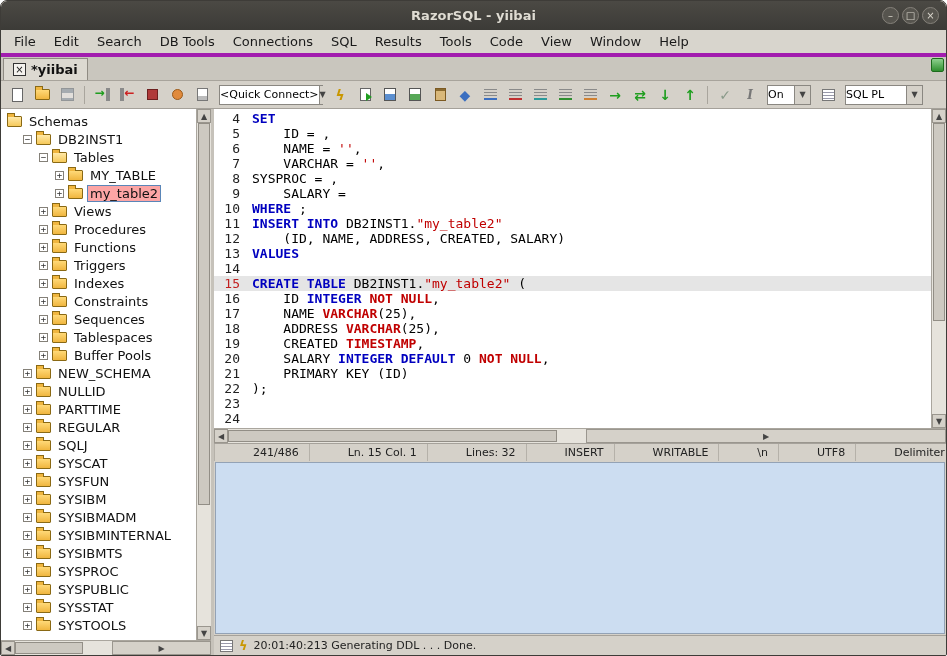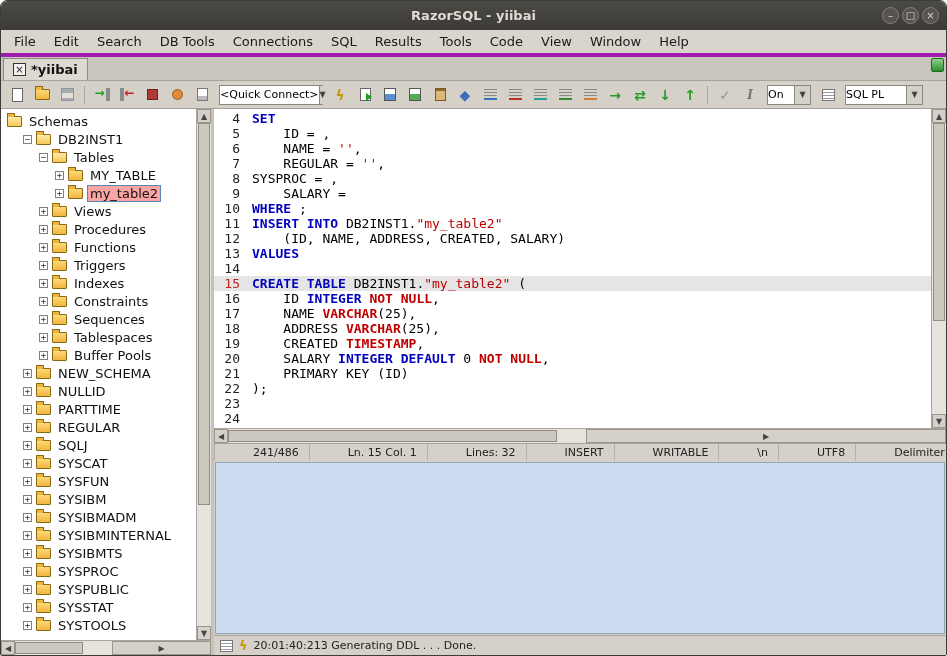--- a/index.html
+++ b/index.html
@@ -442,21 +442,21 @@
             <div class="code-line">
               <span class="lnum">5</span>
               <span class="code"><span class="tk-p">    ID = ,</span></span>
             </div>
             <div class="code-line">
               <span class="lnum">6</span>
               <span class="code"><span class="tk-p">    NAME = </span><span class="tk-r">''</span><span class="tk-p">,</span></span>
             </div>
             <div class="code-line">
               <span class="lnum">7</span>
-              <span class="code"><span class="tk-p">    REGULAR = </span><span class="tk-r">''</span><span class="tk-p">,</span></span>
+              <span class="code"><span class="tk-p">    VARCHAR = </span><span class="tk-r">''</span><span class="tk-p">,</span></span>
             </div>
             <div class="code-line">
               <span class="lnum">8</span>
               <span class="code"><span class="tk-p">SYSPROC = ,</span></span>
             </div>
             <div class="code-line">
               <span class="lnum">9</span>
               <span class="code"><span class="tk-p">    SALARY =</span></span>
             </div>
             <div class="code-line">

